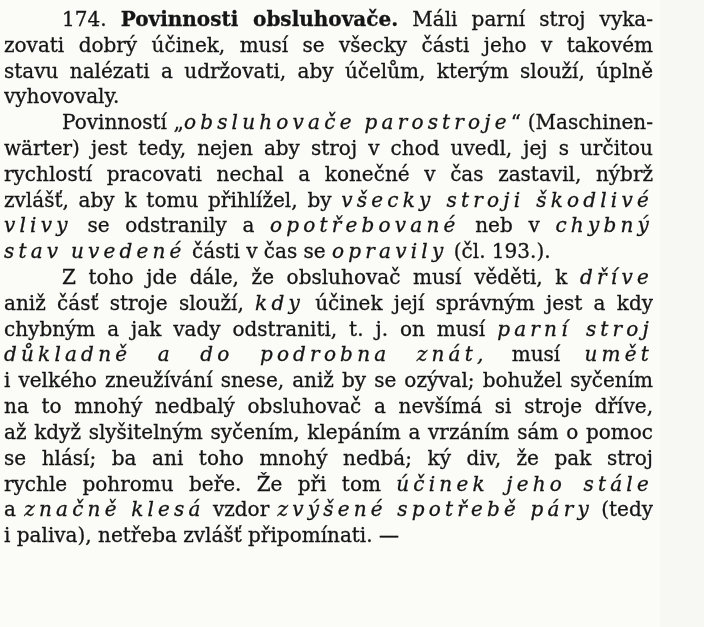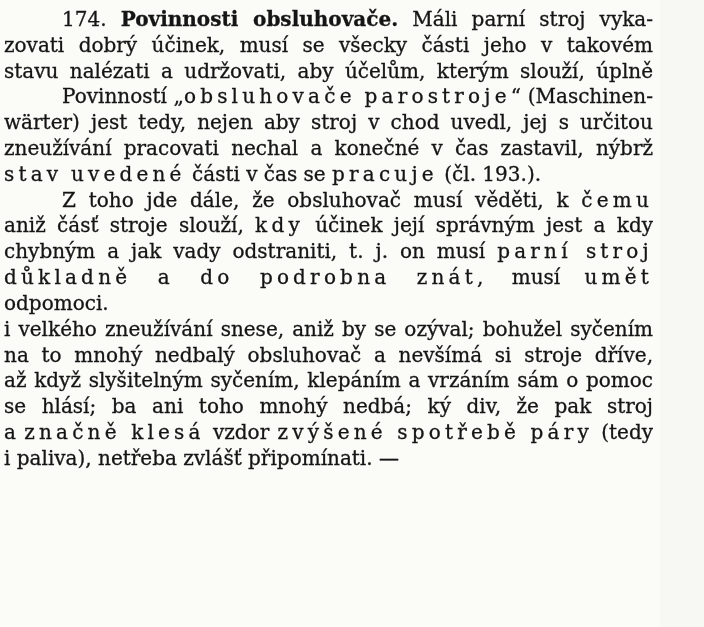--- a/index.html
+++ b/index.html
@@ -23,86 +23,95 @@
   .line {
     text-align: justify;
     text-align-last: justify;
     white-space: normal;
     overflow: hidden;
     max-height: 26px;
   }
   .line.last { text-align-last: left; }
   .line.indent { padding-left: 58px; }
   .b { font-weight: bold; }
-  .sp { letter-spacing: 0.21em; word-spacing: -0.1em; }
+  .sp { letter-spacing: 0.21em; word-spacing: -0.1em; font-style: italic; }
 </style>
 </head>
 <body>
 
 <div class="page">
 
   <div class="para">
     <div class="line indent">
       <span>174. </span><span class="b">Povinnosti obsluhovače.</span><span> Máli parní stroj vyka-</span>
     </div>
     <div class="line">
       <span>zovati dobrý účinek, musí se všecky části jeho v takovém</span>
     </div>
     <div class="line">
       <span>stavu nalézati a udržovati, aby účelům, kterým slouží, úplně</span>
     </div>
+    <div class="line last">
+      <span>vyhovovaly.</span>
+    </div>
   </div>
 
   <div class="para">
     <div class="line indent">
       <span>Povinností „</span><span class="sp">obsluhovače parostroje</span><span>“ (Maschinen-</span>
     </div>
     <div class="line">
       <span>wärter) jest tedy, nejen aby stroj v chod uvedl, jej s určitou</span>
     </div>
     <div class="line">
-      <span>zneužívání pracovati nechal a konečné v čas zastavil, nýbrž</span>
+      <span>rychlostí pracovati nechal a konečné v čas zastavil, nýbrž</span>
+    </div>
+    <div class="line">
+      <span>zvlášť, aby k tomu přihlížel, by </span><span class="sp">všecky stroji škodlivé</span>
+    </div>
+    <div class="line">
+      <span class="sp">vlivy</span><span> se odstranily a </span><span class="sp">opotřebované</span><span> neb v </span><span class="sp">chybný</span>
     </div>
     <div class="line last">
-      <span class="sp">stav uvedené</span><span> části v čas se </span><span class="sp">pracuje</span><span> (čl. 193.).</span>
+      <span class="sp">stav uvedené</span><span> části v čas se </span><span class="sp">opravily</span><span> (čl. 193.).</span>
     </div>
   </div>
 
   <div class="para">
     <div class="line indent">
-      <span>Z toho jde dále, že obsluhovač musí věděti, k </span><span class="sp">čemu</span>
+      <span>Z toho jde dále, že obsluhovač musí věděti, k </span><span class="sp">dříve</span>
     </div>
     <div class="line">
       <span>aniž čásť stroje slouží, </span><span class="sp">kdy</span><span> účinek její správným jest a kdy</span>
     </div>
     <div class="line">
       <span>chybným a jak vady odstraniti, t. j. on musí </span><span class="sp">parní stroj</span>
     </div>
     <div class="line">
       <span class="sp">důkladně a do podrobna znát,</span><span> musí </span><span class="sp">umět posouditi,</span>
-    </div>
-    <div class="line last">
-      <span>odpomoci.</span>
     </div>
   </div>
 
   <div class="para">
     <div class="line">
       <span>i velkého zneužívání snese, aniž by se ozýval; bohužel syčením</span>
     </div>
     <div class="line">
       <span>na to mnohý nedbalý obsluhovač a nevšímá si stroje dříve,</span>
     </div>
     <div class="line">
       <span>až když slyšitelným syčením, klepáním a vrzáním sám o pomoc</span>
     </div>
     <div class="line">
       <span>se hlásí; ba ani toho mnohý nedbá; ký div, že pak stroj</span>
     </div>
     <div class="line">
+      <span>rychle pohromu beře. Že při tom </span><span class="sp">účinek jeho stále</span>
+    </div>
+    <div class="line">
       <span>a </span><span class="sp">značně klesá</span><span> vzdor </span><span class="sp">zvýšené spotřebě páry</span><span> (tedy</span>
     </div>
     <div class="line last">
       <span>i paliva), netřeba zvlášť připomínati. —</span>
     </div>
   </div>
 
 </div>
 
 </body></html>

